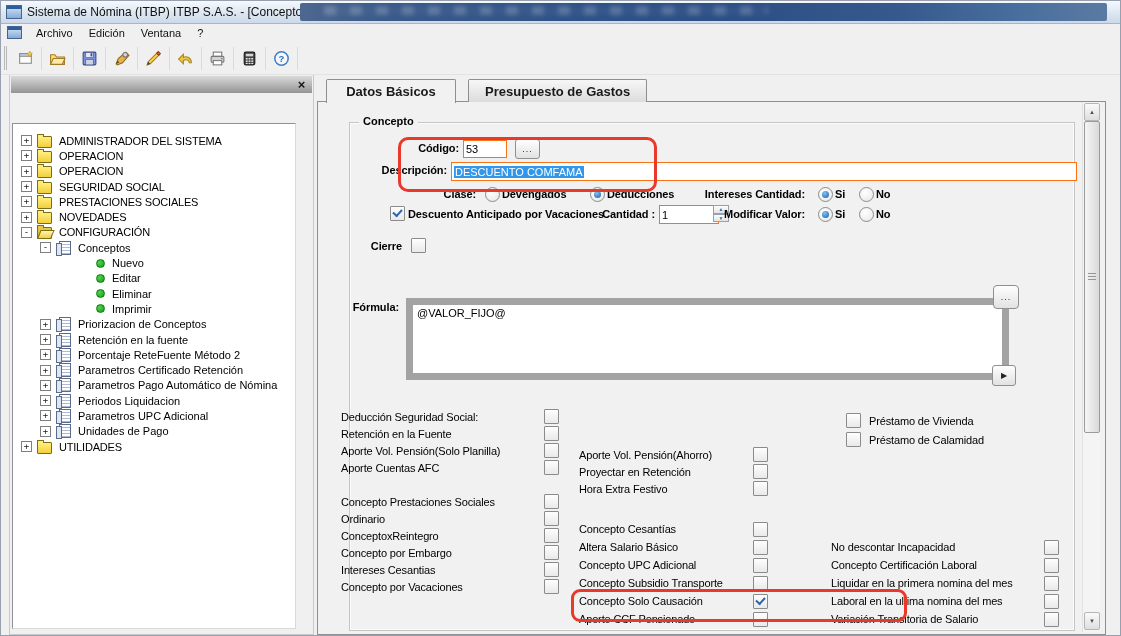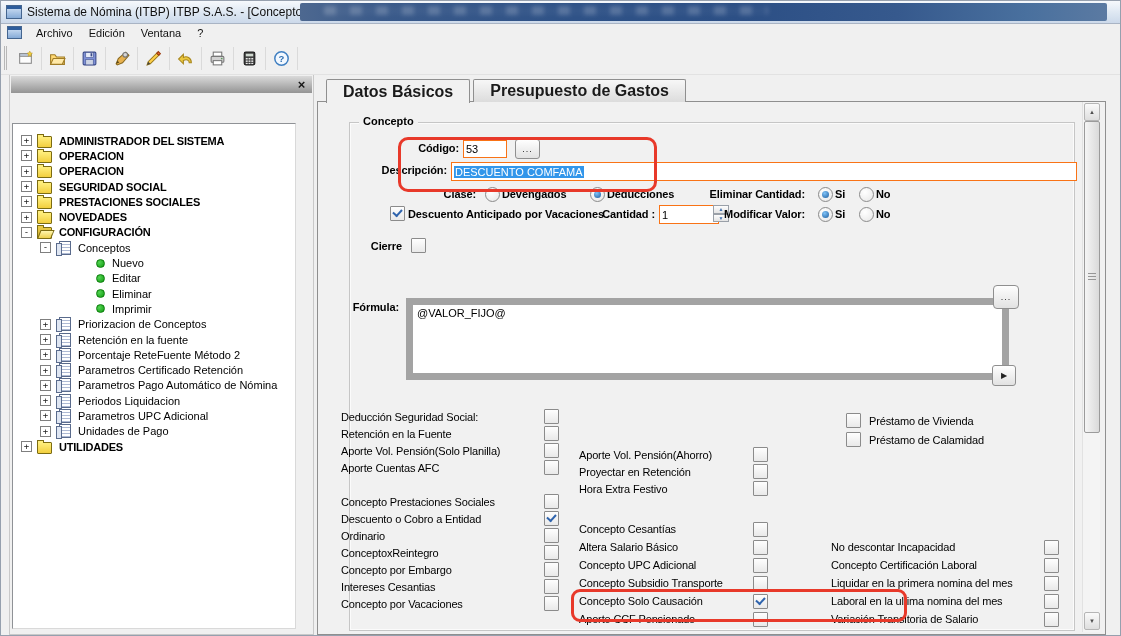--- a/index.html
+++ b/index.html
@@ -43,21 +43,21 @@
     background:linear-gradient(#dadada,#949494);display:flex;justify-content:flex-end;align-items:center;}
   .lp-close{width:15px;height:14px;margin-right:3px;text-align:center;font-size:13px;line-height:13px;
     font-weight:bold;color:#161616;}
   .tree-box{position:absolute;left:2px;top:49px;width:282px;bottom:5px;background:#fff;
     border:1px solid #8f9296;border-right-color:#d9d9d9;border-bottom-color:#d9d9d9;
     overflow:hidden;padding-top:9px;}
   .tree-row{display:flex;align-items:center;height:15.3px;font-size:11px;white-space:nowrap;color:#000;}
   .tree-row.lvl0{padding-left:8px;}
   .tree-row.lvl1{padding-left:27px;}
   .tree-row.lvl2{padding-left:66px;}
-  .tree-row.bold .tree-label{font-weight:bold;letter-spacing:-0.2px;}
+  .tree-row.bold .tree-label{font-weight:normal;letter-spacing:-0.2px;}
   .exp{width:9px;height:9px;border:1px solid #7f7f7f;background:#fff;display:inline-flex;
     align-items:center;justify-content:center;font:9px/7px "DejaVu Sans Mono",monospace;
     margin-right:5px;flex:none;color:#222;}
   .exp.plus::before{content:"+";}
   .exp.minus::before{content:"-";}
   .exp.none{visibility:hidden;}
   .ico{margin-right:5px;flex:none;position:relative;}
   .ico.folder{width:13px;height:10px;background:linear-gradient(#ffee7d,#f2cf3e);
     border:1px solid #7c6c12;border-radius:1px;margin-top:2px;}
   .ico.folder::before{content:"";position:absolute;top:-3px;left:-1px;width:5px;height:2px;
@@ -73,22 +73,22 @@
     background:repeating-linear-gradient(to bottom,#fff 0 2px,#aebad4 2px 3px);margin-left:3px;}
   .ico.book::before{content:"";position:absolute;left:-4px;top:1px;width:4px;height:11px;
     background:#dfe6f2;border:1px solid #5a6b8c;}
   .ico.dot{width:7px;height:7px;border-radius:50%;margin-left:1px;
     background:radial-gradient(circle at 35% 35%,#52d452,#119a11);border:1px solid #0b7d0b;}
   .tree-label{padding:0 2px;}
 
   
   .tabs{position:absolute;left:325px;top:78px;display:flex;z-index:3;}
   .tab{height:22px;padding:0 16px;display:flex;align-items:center;justify-content:center;
-    font-size:16px;font-weight:bold;color:#1a1a1a;border:1px solid #8f8f8f;border-bottom:none;
-    background:linear-gradient(#f7f7f7,#dcdcdc);margin-right:3px;border-radius:2px 2px 0 0;min-width:96px;}
+    font-size:13px;font-weight:bold;color:#1a1a1a;border:1px solid #8f8f8f;border-bottom:none;
+    background:linear-gradient(#f7f7f7,#dcdcdc);margin-right:12px;border-radius:2px 2px 0 0;min-width:96px;}
   .tab.active{background:#f1f1f1;height:23px;}
   .content{position:absolute;left:316px;top:100px;width:787px;height:532px;
     background:#f1f1f1;border:1px solid #8f8f8f;z-index:1;}
 
   
   .vscroll{position:absolute;left:1081px;top:101px;width:17px;height:530px;background:#f4f4f4;
     border-left:1px solid #e2e2e2;z-index:2;}
   .vs-btn{position:absolute;left:1px;width:14px;height:16px;border:1px solid #b5b5b5;border-radius:2px;
     background:linear-gradient(#fafafa,#dedede);display:flex;align-items:center;justify-content:center;
     font-size:6px;color:#4f4f4f;}
@@ -391,21 +391,21 @@
     <div class="field" style="left:450px;top:161px;width:620px;height:17px;">
       <span class="selected-text">DESCUENTO COMFAMA</span>
     </div>
 
     <span class="lbl" style="right:644px;top:187px;">Clase:</span>
     <span class="radio" style="left:484px;top:186px;"></span>
     <span class="lbl" style="left:501px;top:187px;">Devengados</span>
     <span class="radio sel" style="left:589px;top:186px;"></span>
     <span class="lbl" style="left:606px;top:187px;">Deducciones</span>
 
-    <span class="lbl" style="right:315px;top:187px;">Eliminar Cantidad:</span>
+    <span class="lbl" style="right:315px;top:187px;">Intereses Cantidad:</span>
     <span class="radio sel" style="left:817px;top:186px;"></span>
     <span class="lbl" style="left:834px;top:187px;">Si</span>
     <span class="radio" style="left:858px;top:186px;"></span>
     <span class="lbl" style="left:875px;top:187px;">No</span>
 
     <span class="cb abs checked" style="left:389px;top:205px;"></span>
     <span class="lbl" style="left:407px;top:207px;">Descuento Anticipado por Vacaciones</span>
     <span class="lbl" style="right:465px;top:207px;">Cantidad :</span>
     <div class="field" style="left:658px;top:204px;width:54px;height:17px;">
       <span>1</span>
@@ -450,24 +450,20 @@
         </div>
       </div>
 
     <div class="cbcol col-a2">
 
     <div class="cbrow">
           <span class="cb-label">Concepto Prestaciones Sociales</span>
           <span class="cb"></span>
         </div>
         <div class="cbrow">
-          <span class="cb-label">Descuento o Cobro a Entidad</span>
-          <span class="cb checked"></span>
-        </div>
-        <div class="cbrow">
           <span class="cb-label">Ordinario</span>
           <span class="cb"></span>
         </div>
         <div class="cbrow">
           <span class="cb-label">ConceptoxReintegro</span>
           <span class="cb"></span>
         </div>
         <div class="cbrow">
           <span class="cb-label">Concepto por Embargo</span>
           <span class="cb"></span>

